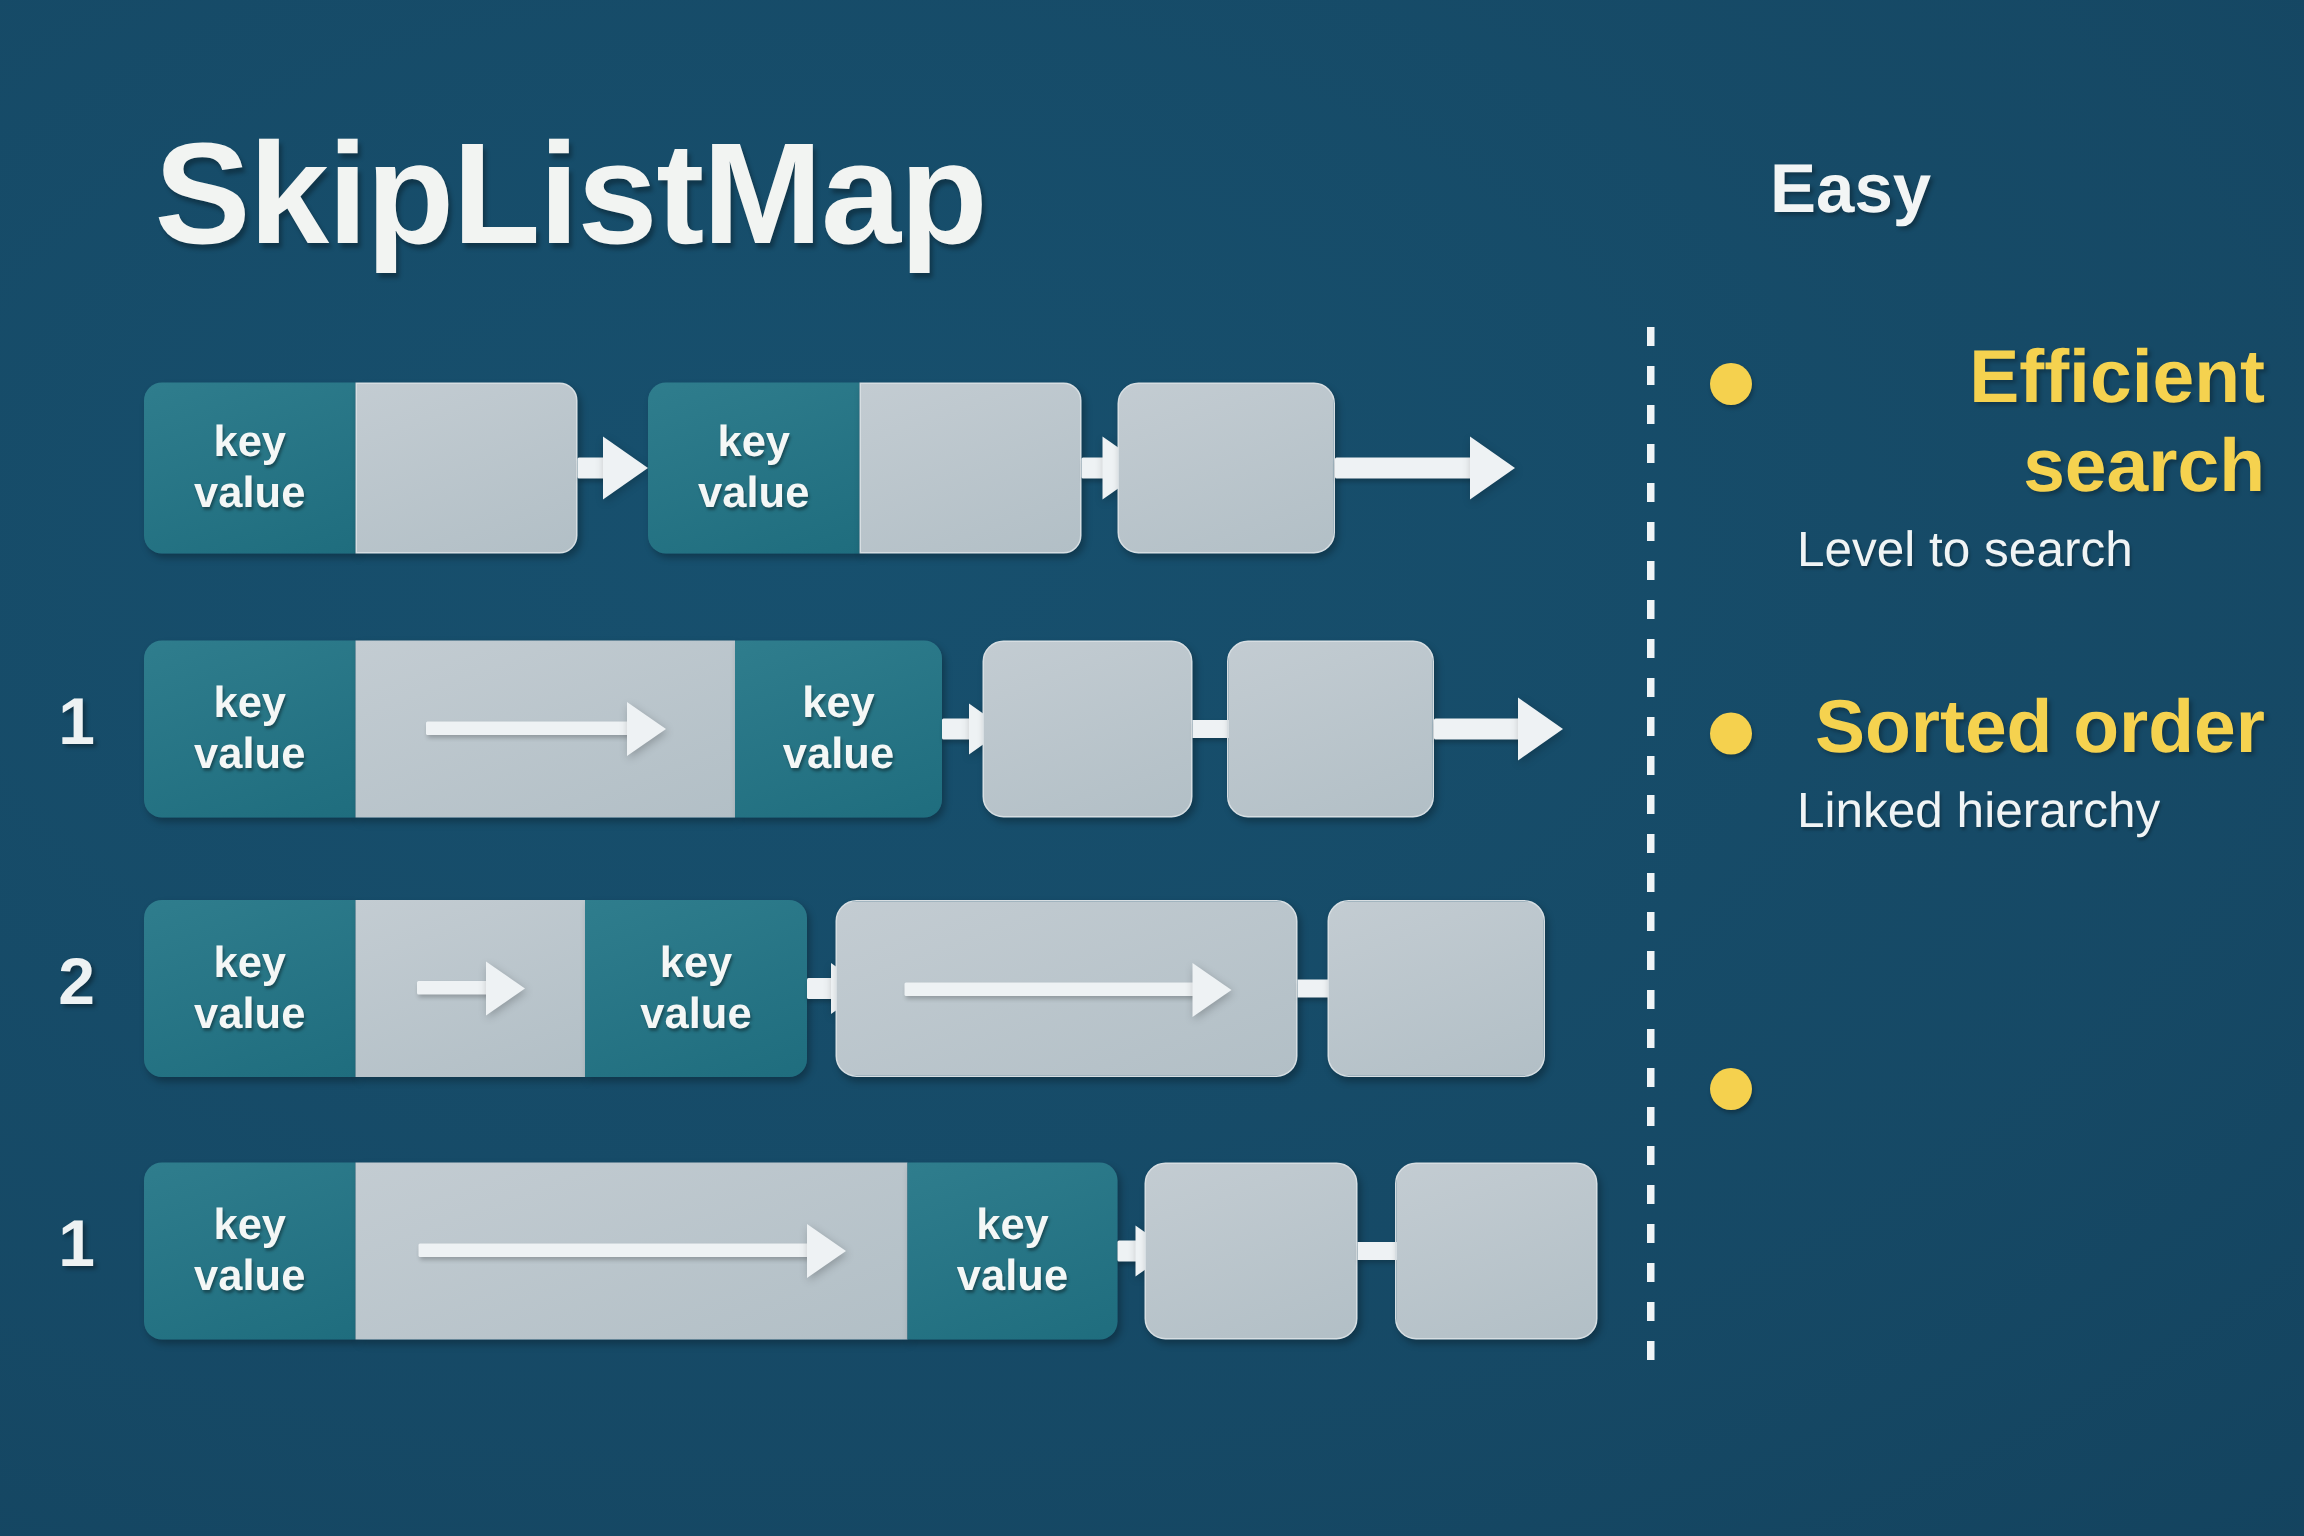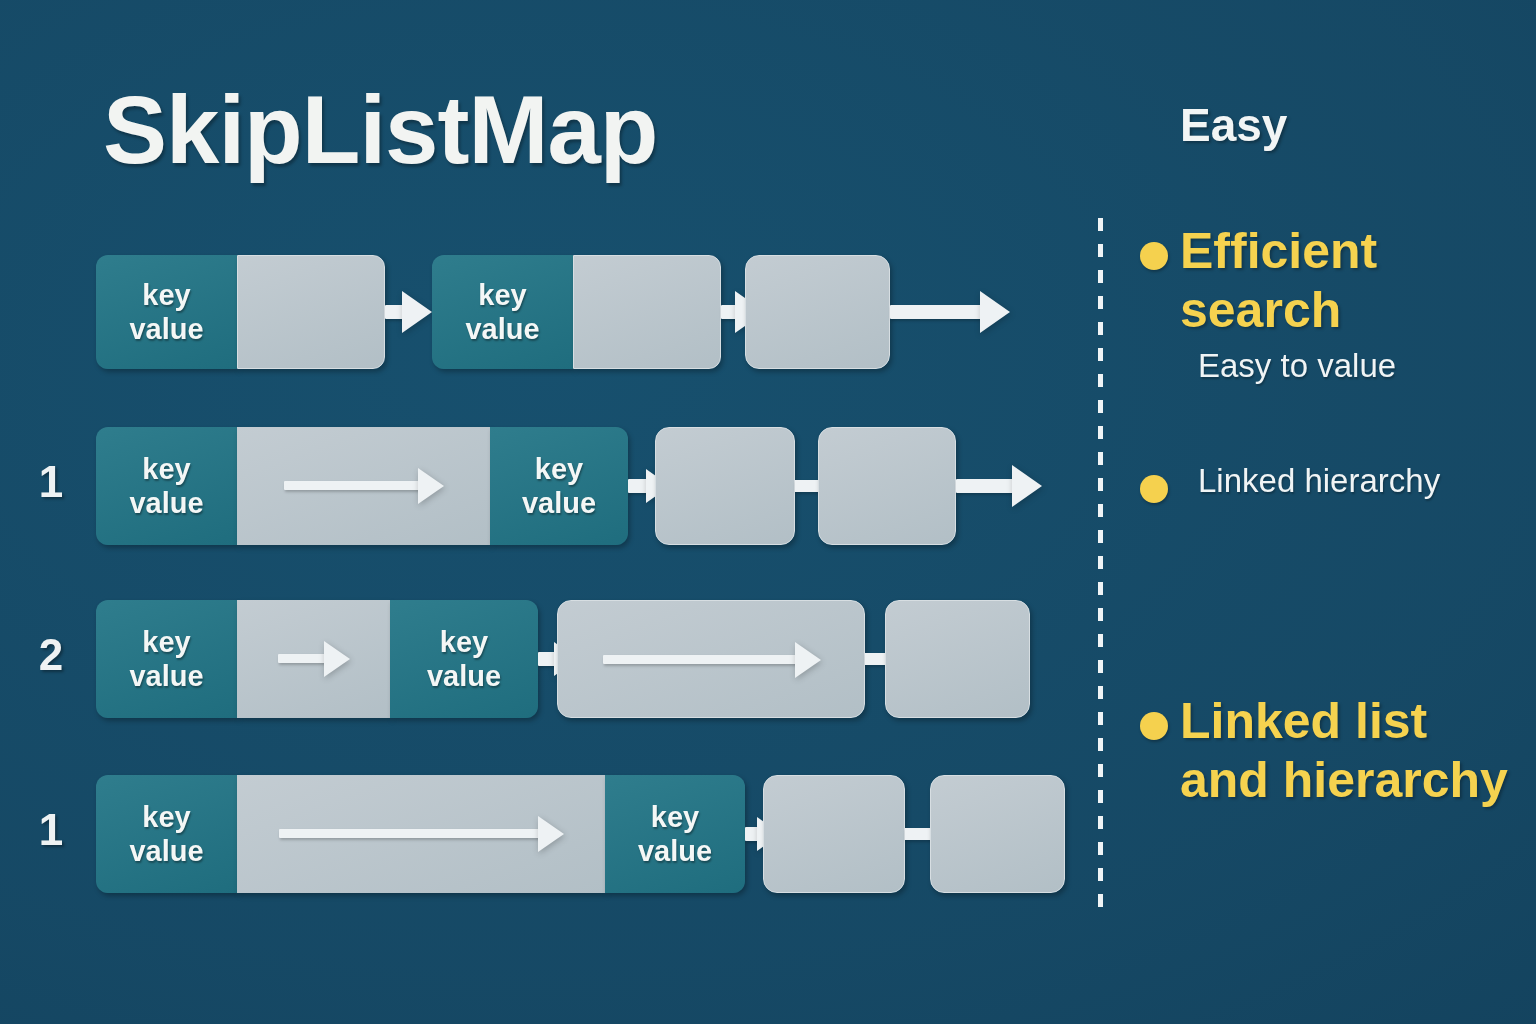--- a/index.html
+++ b/index.html
@@ -163,20 +163,21 @@
     background: #f5d14e;
     box-shadow: 1px 2px 3px rgba(0,0,0,0.28);
   }
   .bullet-head {
     margin-left: 40px;
     font-size: 50px;
     font-weight: bold;
     line-height: 1.18;
     color: #f5d24f;
     text-shadow: 2px 2px 3px rgba(0,0,0,0.28);
+    text-align: right;
   }
   .bullet-sub {
     margin-left: 58px;
     font-size: 33px;
     color: #f0f4f5;
     line-height: 1.2;
     margin-top: 6px;
     text-shadow: 1px 2px 2px rgba(0,0,0,0.28);
     white-space: nowrap;
   }
@@ -298,25 +299,25 @@
     </div>
 
   <div class="divider"></div>
 
   <div class="panel-title">Easy</div>
 
   <div id="bullets">
       <div class="bullet-item" style="top: 222px;">
         <div class="bullet-dot"></div>
         <div class="bullet-head">Efficient search</div>
-        <div class="bullet-sub">Easy to value</div>
+        <div class="bullet-sub">Level to search</div>
       </div>
       <div class="bullet-item" style="top: 455px;">
         <div class="bullet-dot"></div>
+        <div class="bullet-head">Sorted order</div>
         <div class="bullet-sub">Linked hierarchy</div>
       </div>
       <div class="bullet-item" style="top: 692px;">
         <div class="bullet-dot"></div>
-        <div class="bullet-head">Linked list and hierarchy</div>
       </div>
     </div>
 
 </div>
 
 </body></html>

